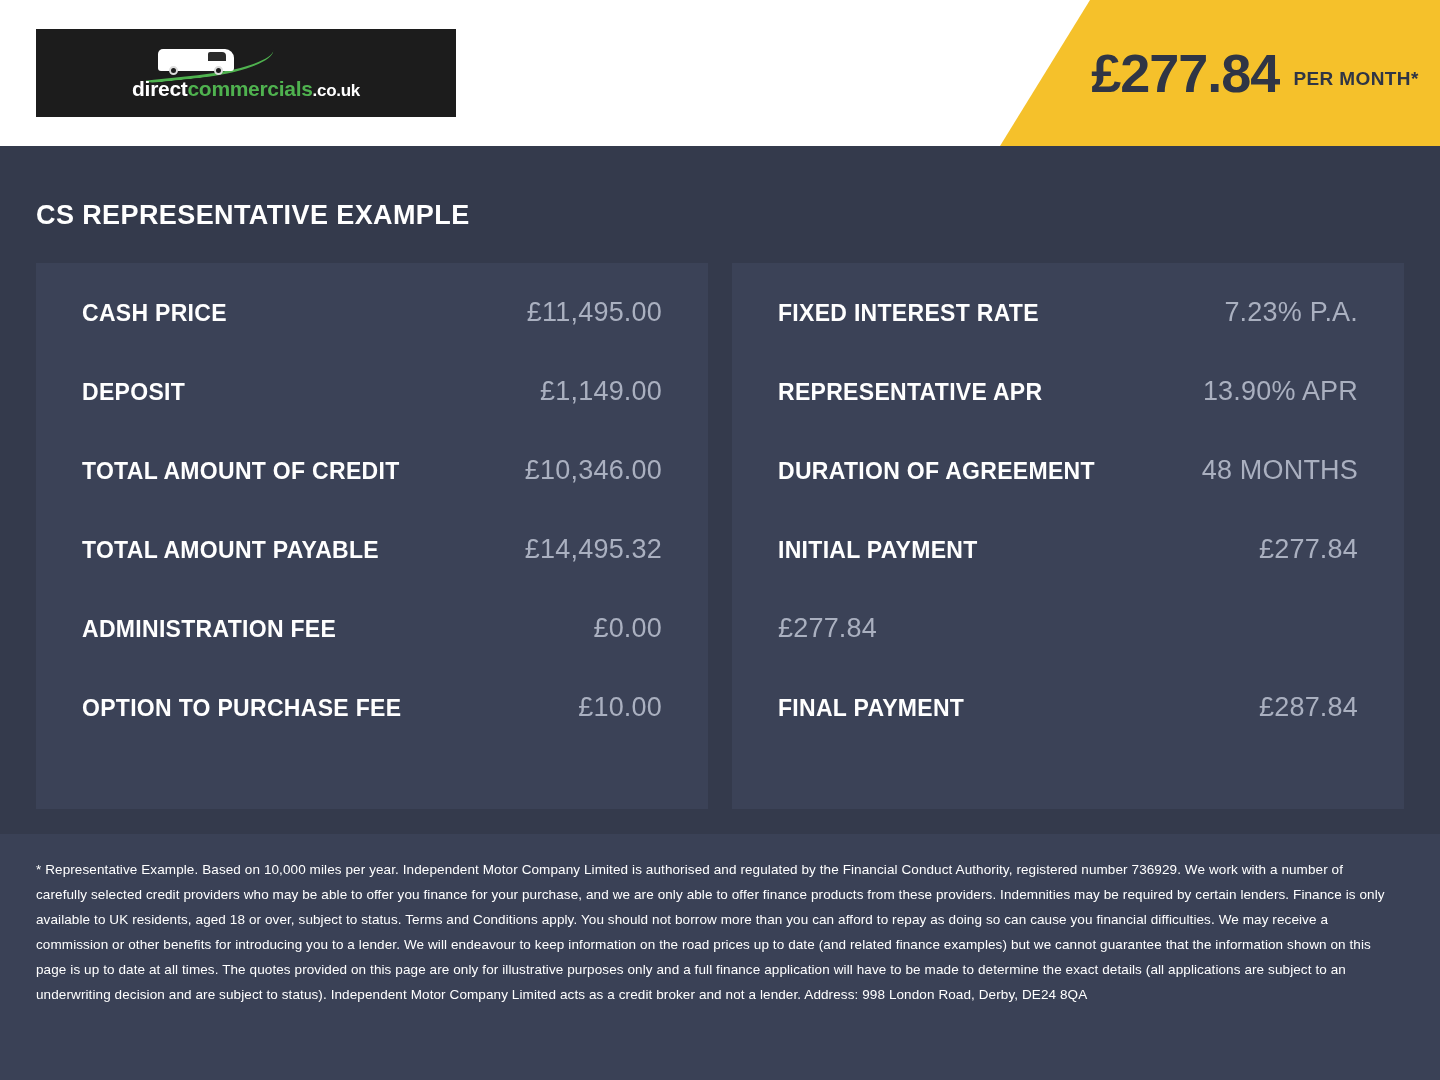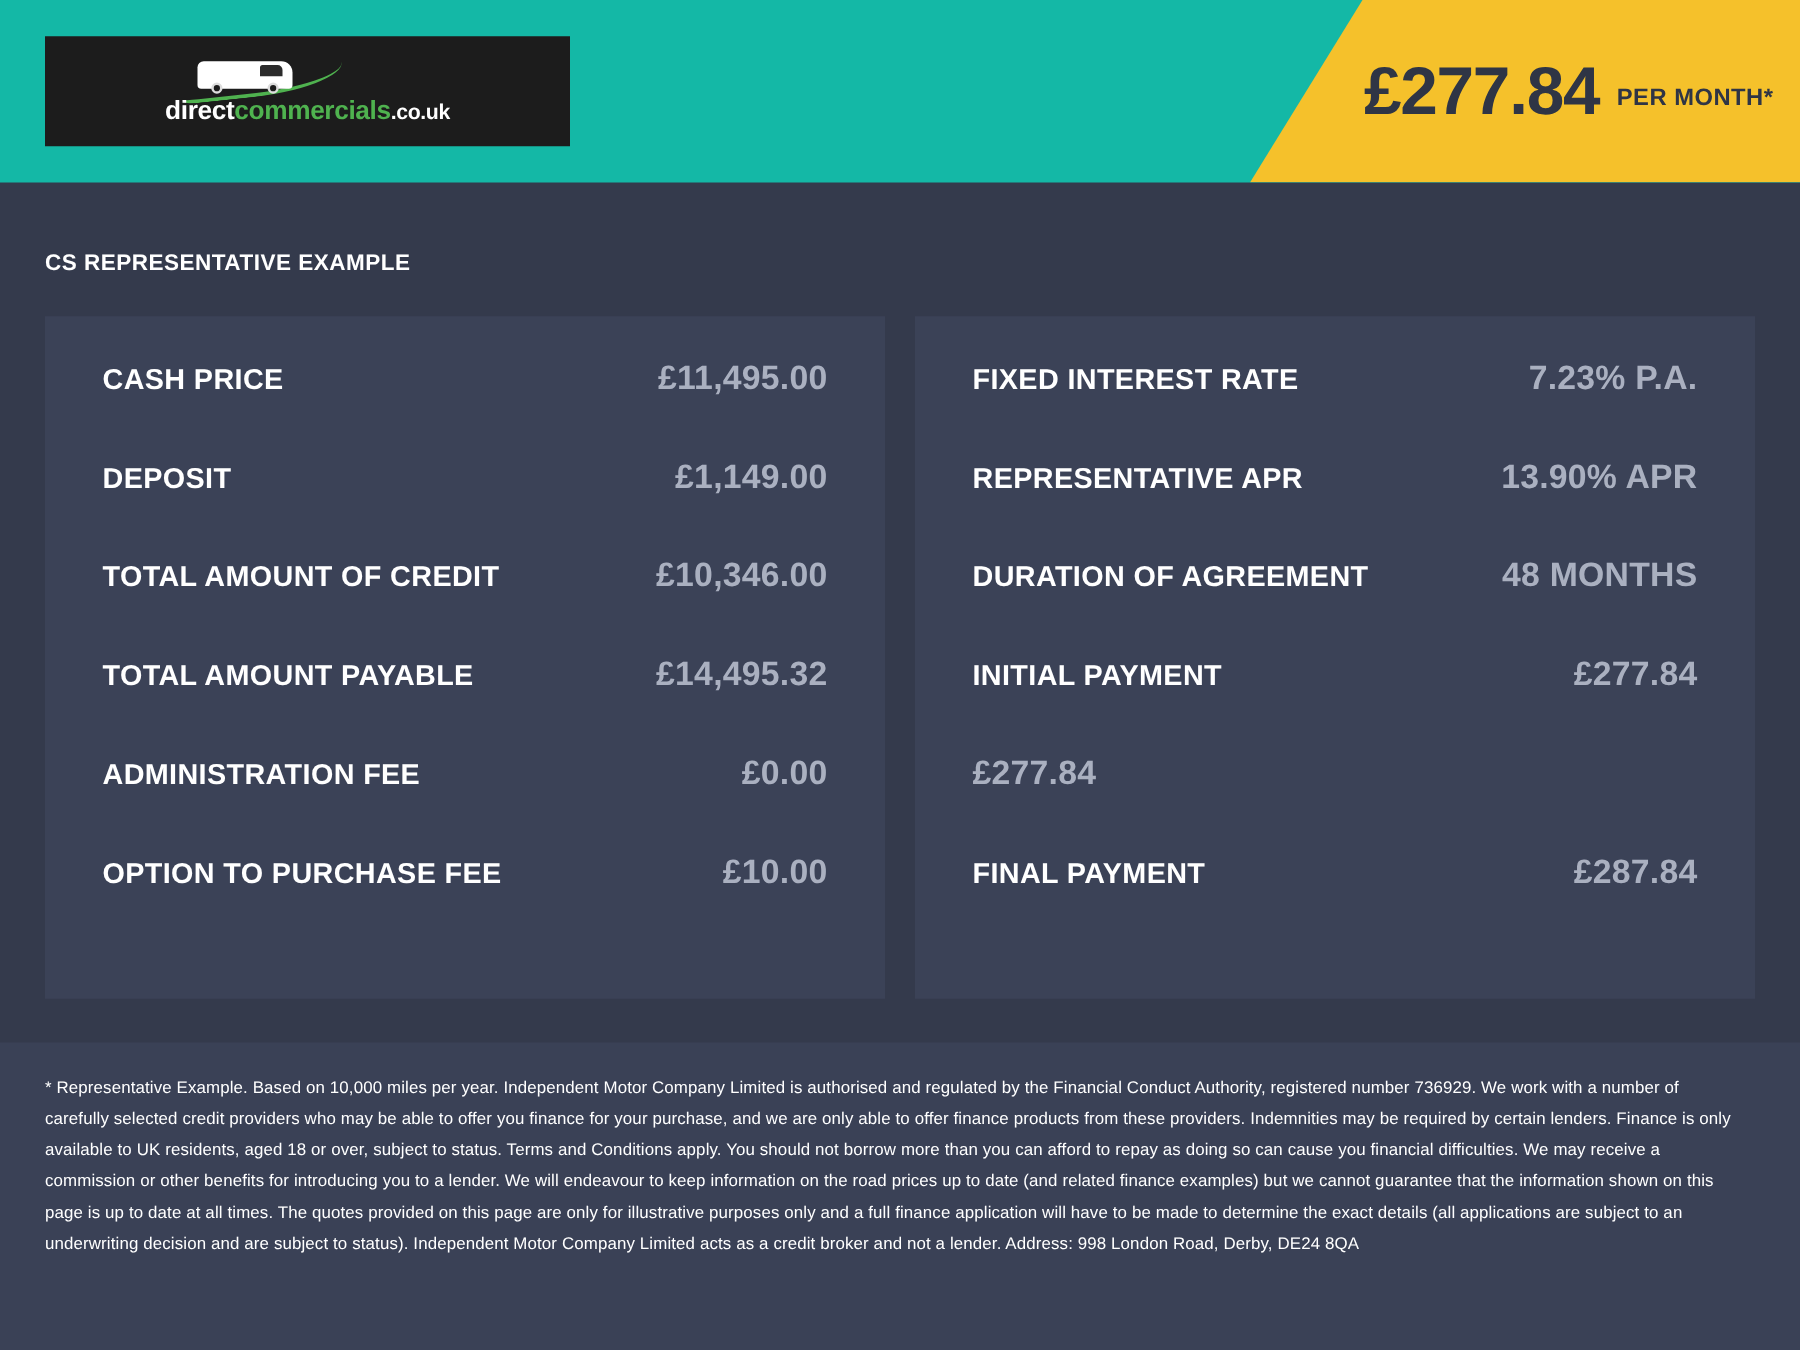--- a/index.html
+++ b/index.html
@@ -16,21 +16,21 @@
     height: 1080px;
     background: #343a4c;
     display: flex;
     flex-direction: column;
   }
 
   
   .header {
     position: relative;
     height: 146px;
-    background: #14b8a6;
+    background: #ffffff;
     flex: 0 0 146px;
   }
   .logo-box {
     position: absolute;
     left: 36px;
     top: 29px;
     width: 420px;
     height: 88px;
     background: #1c1c1c;
     display: flex;
@@ -128,21 +128,21 @@
     color: #2f3545;
     font-size: 19px;
     font-weight: bold;
     letter-spacing: 0.4px;
     padding-top: 12px;
   }
 
   
   .title {
     color: #ffffff;
-    font-size: 18px;
+    font-size: 27px;
     font-weight: bold;
     letter-spacing: 0.4px;
     margin: 54px 0 0 36px;
   }
 
   
   .panels {
     display: flex;
     gap: 24px;
     margin: 32px 36px 0 36px;
@@ -161,21 +161,21 @@
   .row-label {
     color: #ffffff;
     font-size: 23px;
     font-weight: bold;
     letter-spacing: 0.3px;
     white-space: nowrap;
   }
   .row-value {
     color: #aab0c0;
     font-size: 27px;
-    font-weight: bold;
+    font-weight: normal;
     letter-spacing: 0.2px;
     white-space: nowrap;
   }
 
   
   .footer {
     margin-top: auto;
     background: #3a4156;
     padding: 24px 51px 22px 36px;
     height: 246px;

